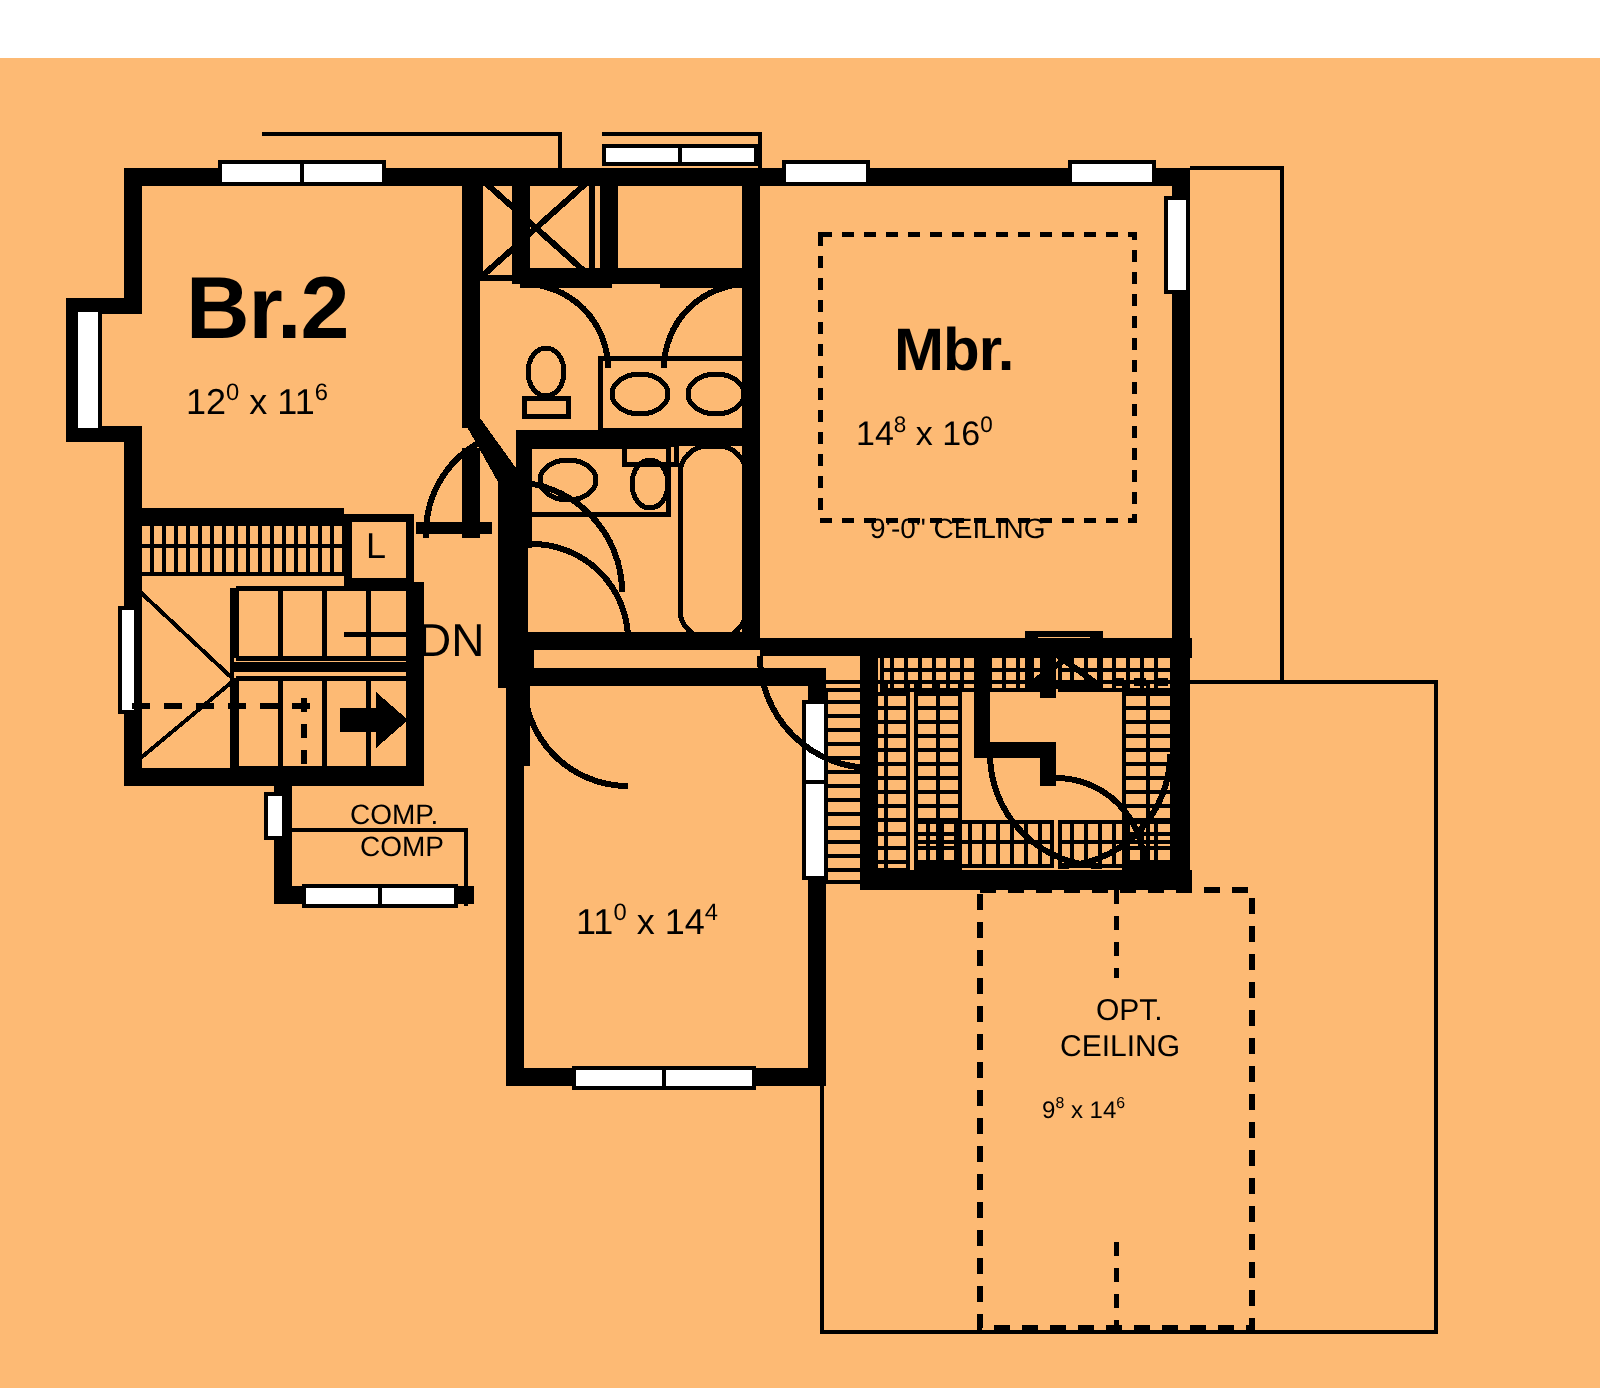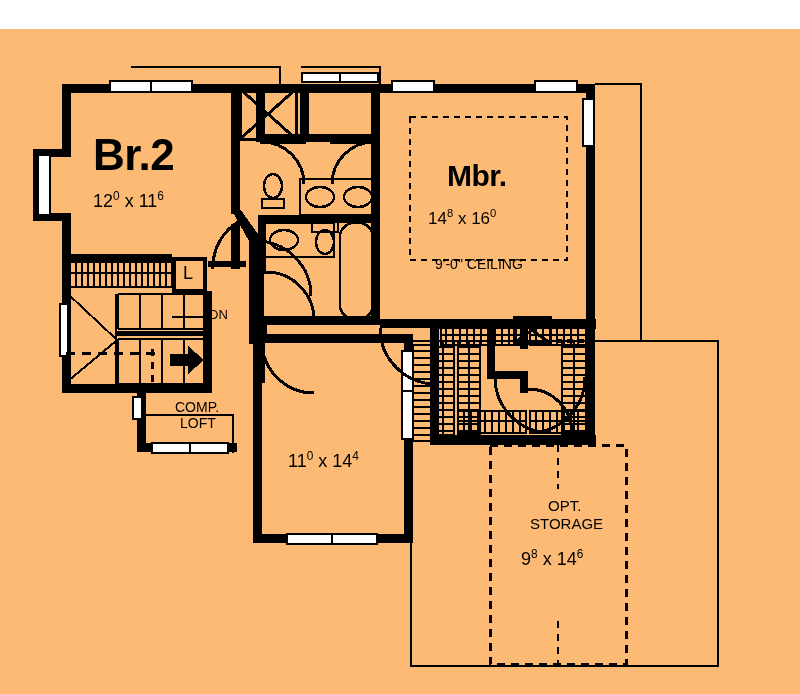--- a/index.html
+++ b/index.html
@@ -386,27 +386,27 @@
   </div>
   <div class="lbl" style="left:435px;top:227px;font-size:14px;">9'-0" CEILING</div>
 
   <div class="lbl dim" style="left:288px;top:420px;font-size:18px;">
     <span>11</span><span class="sup">0</span>
     <span>x</span>
     <span>14</span><span class="sup">4</span>
   </div>
 
   <div class="lbl" style="left:548px;top:468px;font-size:15px;text-align:center;">OPT.</div>
-  <div class="lbl" style="left:530px;top:486px;font-size:15px;">STORAGE</div>
-  <div class="lbl dim" style="left:521px;top:518px;font-size:18px;">
+  <div class="lbl" style="left:530px;top:486px;font-size:15px;">CEILING</div>
+  <div class="lbl dim" style="left:521px;top:518px;font-size:12px;">
     <span>9</span><span class="sup">8</span>
     <span>x</span>
     <span>14</span><span class="sup">6</span>
   </div>
 
   <div class="lbl" style="left:175px;top:370px;font-size:14px;">COMP.</div>
-  <div class="lbl" style="left:180px;top:386px;font-size:14px;">LOFT</div>
-
-  <div class="lbl" style="left:209px;top:278px;font-size:13px;text-align:center;">DN</div>
+  <div class="lbl" style="left:180px;top:386px;font-size:14px;">COMP</div>
+
+  <div class="lbl" style="left:209px;top:278px;font-size:23px;text-align:center;">DN</div>
 
   <div class="lbl" style="left:183px;top:234px;font-size:18px;">L</div>
 
 </div>
 
 </body></html>

